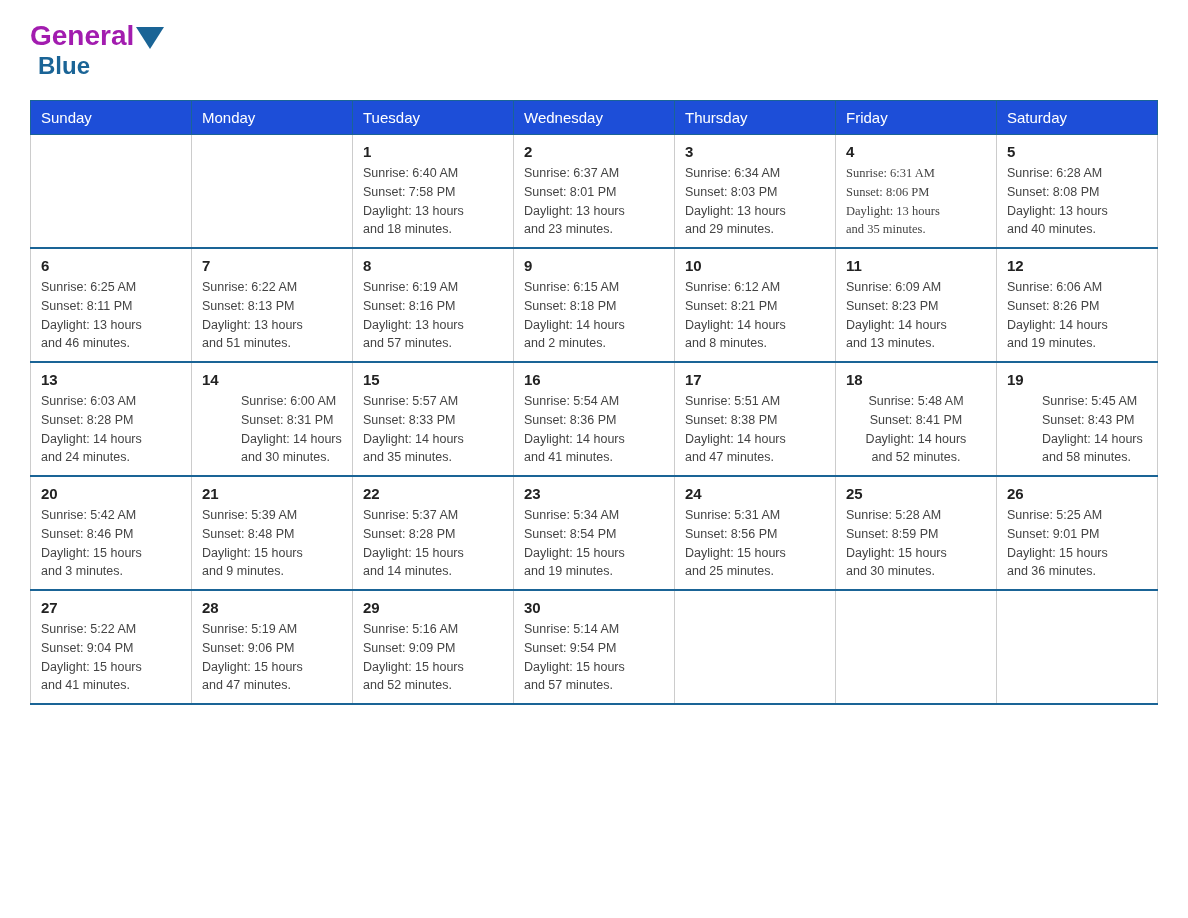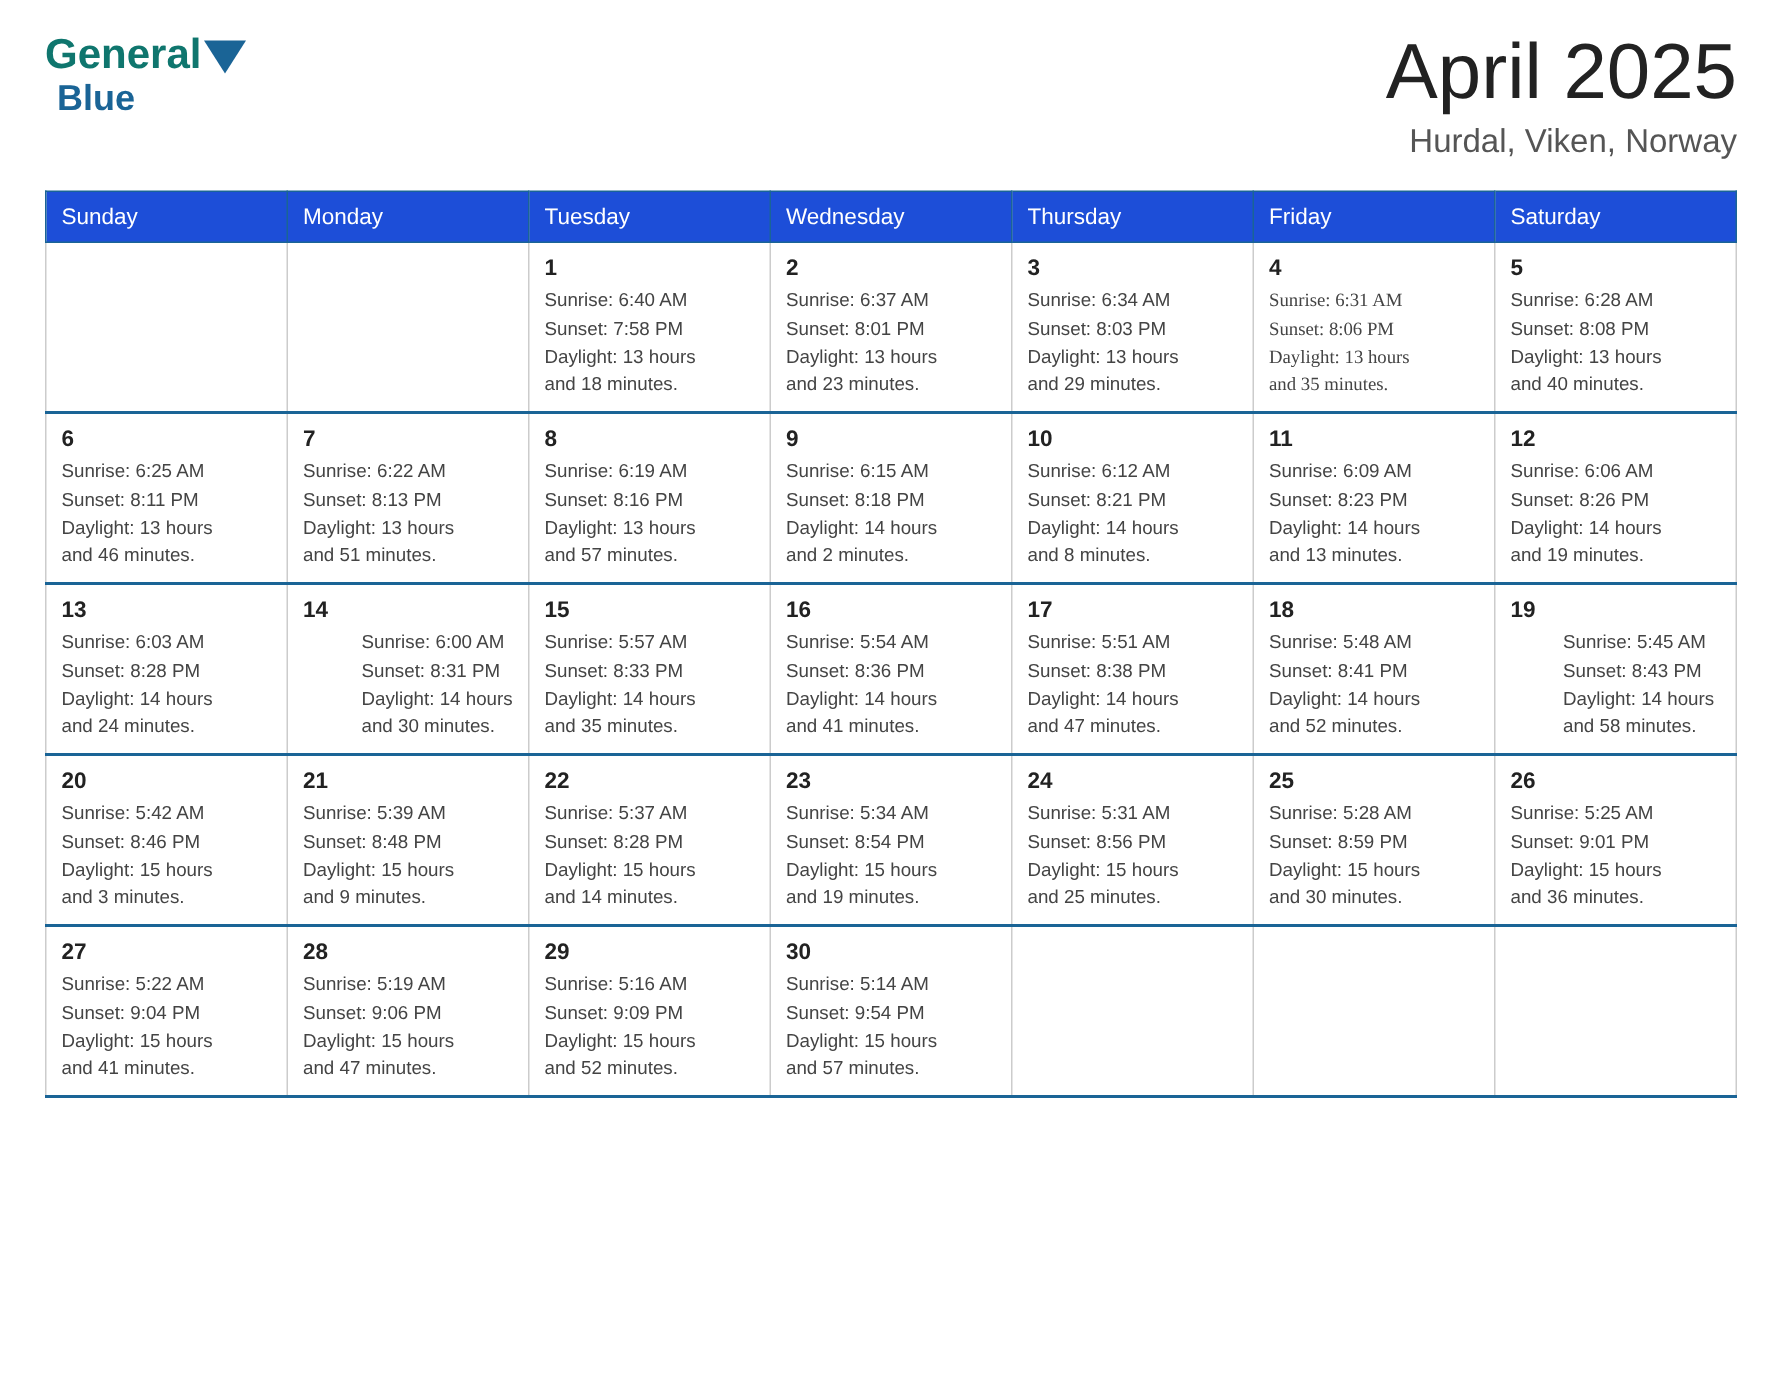--- a/index.html
+++ b/index.html
@@ -21,21 +21,21 @@
       flex-direction: column;
       align-items: flex-start;
     }
     .logo-top {
       display: flex;
       align-items: center;
     }
     .logo-general {
       font-size: 28px;
       font-weight: bold;
-      color: #0f766e;
+      color: #a21caf;
     }
     .logo-triangle {
       width: 0;
       height: 0;
       border-left: 14px solid transparent;
       border-right: 14px solid transparent;
       border-top: 22px solid #1a6496;
       margin-left: 2px;
       margin-top: 4px;
     }
@@ -104,24 +104,20 @@
 <div class="header">
   <div class="logo">
     <div class="logo-top">
       <span class="logo-general">General</span>
       <div class="logo-triangle"></div>
     </div>
     <div style="display:flex; align-items:center; margin-left:4px;">
       <span class="logo-blue">Blue</span>
     </div>
   </div>
-  <div class="title-section">
-    <div class="month-title">April 2025</div>
-    <div class="location">Hurdal, Viken, Norway</div>
-  </div>
 </div>
 
 <table>
   <thead>
     <tr>
     <th>Sunday</th>
         <th>Monday</th>
         <th>Tuesday</th>
         <th>Wednesday</th>
         <th>Thursday</th>
@@ -251,21 +247,21 @@
         </td>
         <td>
           <div class="day-num">17</div>
           <div class="day-info" style="white-space: pre-line;">Sunrise: 5:51 AM
 Sunset: 8:38 PM
 Daylight: 14 hours
 and 47 minutes.</div>
         </td>
         <td>
           <div class="day-num">18</div>
-          <div class="day-info" style="white-space: pre-line;">Sunrise: 5:48 AM
+          <div class="day-info" style="white-space: pre-line; text-align: center;">Sunrise: 5:48 AM
 Sunset: 8:41 PM
 Daylight: 14 hours
 and 52 minutes.</div>
         </td>
         <td>
           <div class="day-num">19</div>
           <div class="day-info" style="white-space: pre-line; margin-left: 35px;">Sunrise: 5:45 AM
 Sunset: 8:43 PM
 Daylight: 14 hours
 and 58 minutes.</div>

